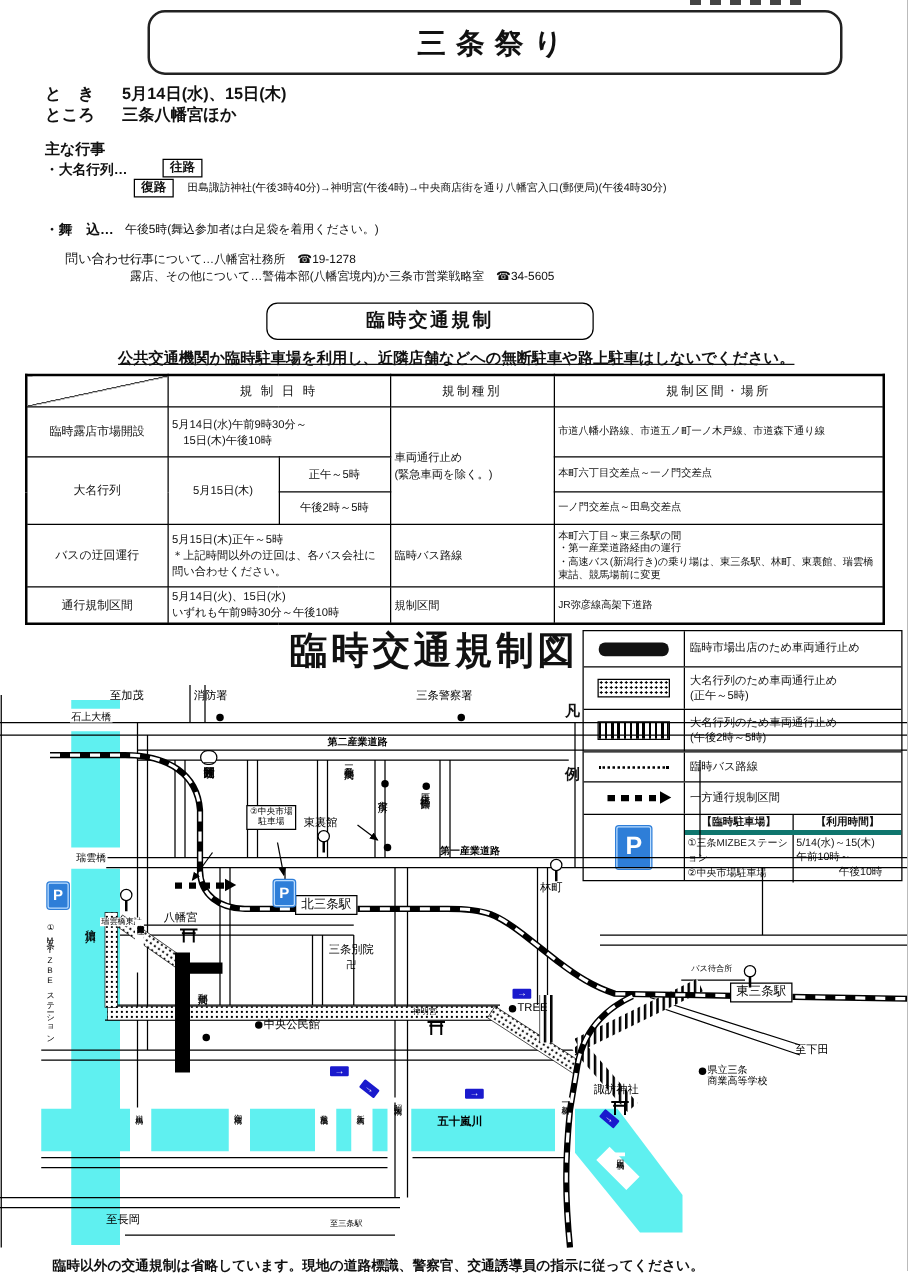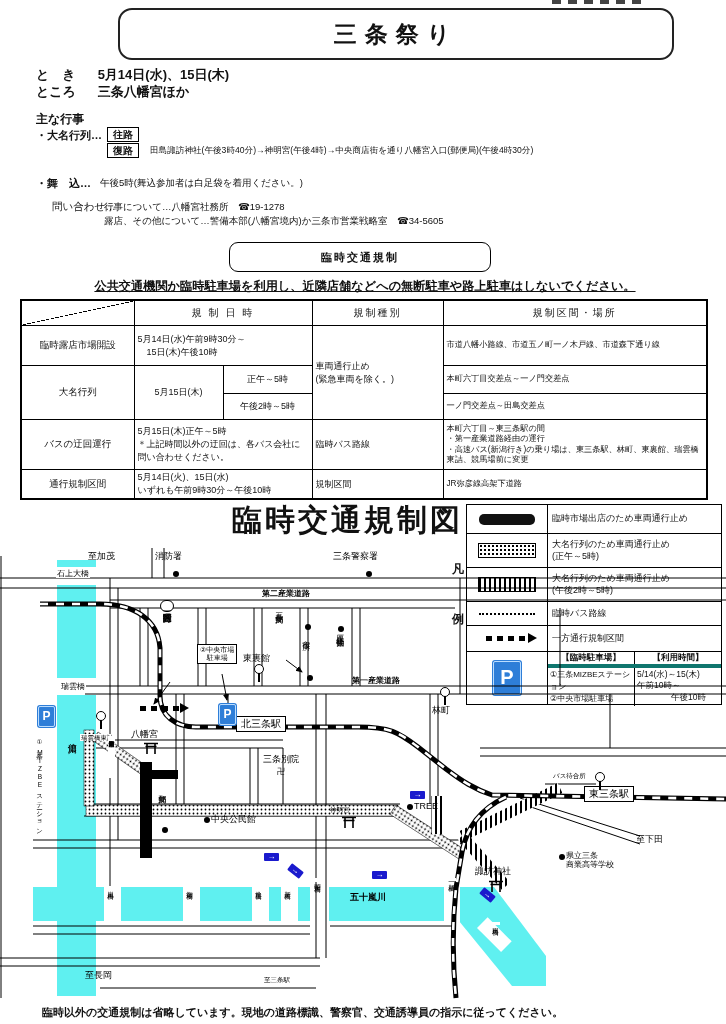--- a/index.html
+++ b/index.html
@@ -17,21 +17,21 @@
   .evt-label{position:absolute;left:36px;font-size:11px;font-weight:bold;}
   .route-tag{position:absolute;left:107px;border:1.5px solid #000;padding:0 5px;font-size:10px;font-weight:bold;line-height:13px;}
   .route-txt{position:absolute;left:150px;width:566px;font-size:8.6px;line-height:1.2;}
   .note-txt{position:absolute;left:150px;font-size:9px;font-weight:bold;}
   .val-txt{position:absolute;left:100px;font-size:9.5px;}
   .contact-label{position:absolute;left:36px;font-size:10.5px;}
   .contact-txt{position:absolute;left:104px;font-size:9.5px;}
 
   
   .reg-box{position:absolute;left:213px;top:242px;width:260px;height:28px;border:1.5px solid #000;
-           border-radius:9px;text-align:center;line-height:28px;font-size:11px;font-weight:bold;letter-spacing:2px;margin-left:16px;}
+           border-radius:9px;text-align:center;line-height:28px;font-size:15px;font-weight:bold;letter-spacing:2px;}
   .reg-notice{position:absolute;left:24px;top:278px;width:682px;text-align:center;font-size:12.2px;
               font-weight:bold;text-decoration:underline;}
   table.reg{position:absolute;left:20px;top:299px;width:686px;border-collapse:collapse;table-layout:fixed;
             border:2px solid #000;font-size:9px;}
   table.reg th,table.reg td{border:1px solid #000;padding:1px 3px;overflow:hidden;white-space:pre-line;vertical-align:middle;}
   table.reg th{font-size:10px;font-weight:normal;letter-spacing:2px;height:22px;}
   th.diag{background:linear-gradient(to bottom right,transparent 49.2%,#000 49.2%,#000 50.8%,transparent 50.8%);}
   tr.r1{height:40px;} tr.r2{height:28px;} tr.r3{height:26px;} tr.r4{height:50px;} tr.r5{height:28px;}
   td.cname{text-align:center;font-size:9.5px;}
   td.cdt{text-align:left;padding-left:6px;}
@@ -106,21 +106,21 @@
     <span>5月14日(水)、15日(木)</span>
   </div>
   <div class="kv" style="top:83px;">
     <span class="k">ところ</span>
     <span>三条八幡宮ほか</span>
   </div>
 
   <div class="sec-h" style="top:111px;">主な行事</div>
 
   <div class="evt-label" style="top:128px;">・大名行列…</div>
-  <div class="route-tag" style="top:127px;">往路</div>
+  <div class="route-tag" style="top:127px;margin-left:23px;">往路</div>
   <div class="route-tag" style="top:143px;">復路</div>
   <div class="route-txt" style="top:145px;">田島諏訪神社(午後3時40分)→神明宮(午後4時)→中央商店街を通り八幡宮入口(郵便局)(午後4時30分)</div>
 
   <div class="evt-label" style="top:176px;">・舞　込…</div>
   <div class="val-txt" style="top:177px;">午後5時(舞込参加者は白足袋を着用ください。)</div>
 
   <div class="contact-label" style="top:200px;padding-left:16px;">問い合わせ…</div>
   <div class="contact-txt" style="top:201px;">行事について…八幡宮社務所　☎19-1278</div>
   <div class="contact-txt" style="top:215px;">露店、その他について…警備本部(八幡宮境内)か三条市営業戦略室　☎34-5605</div>
 

